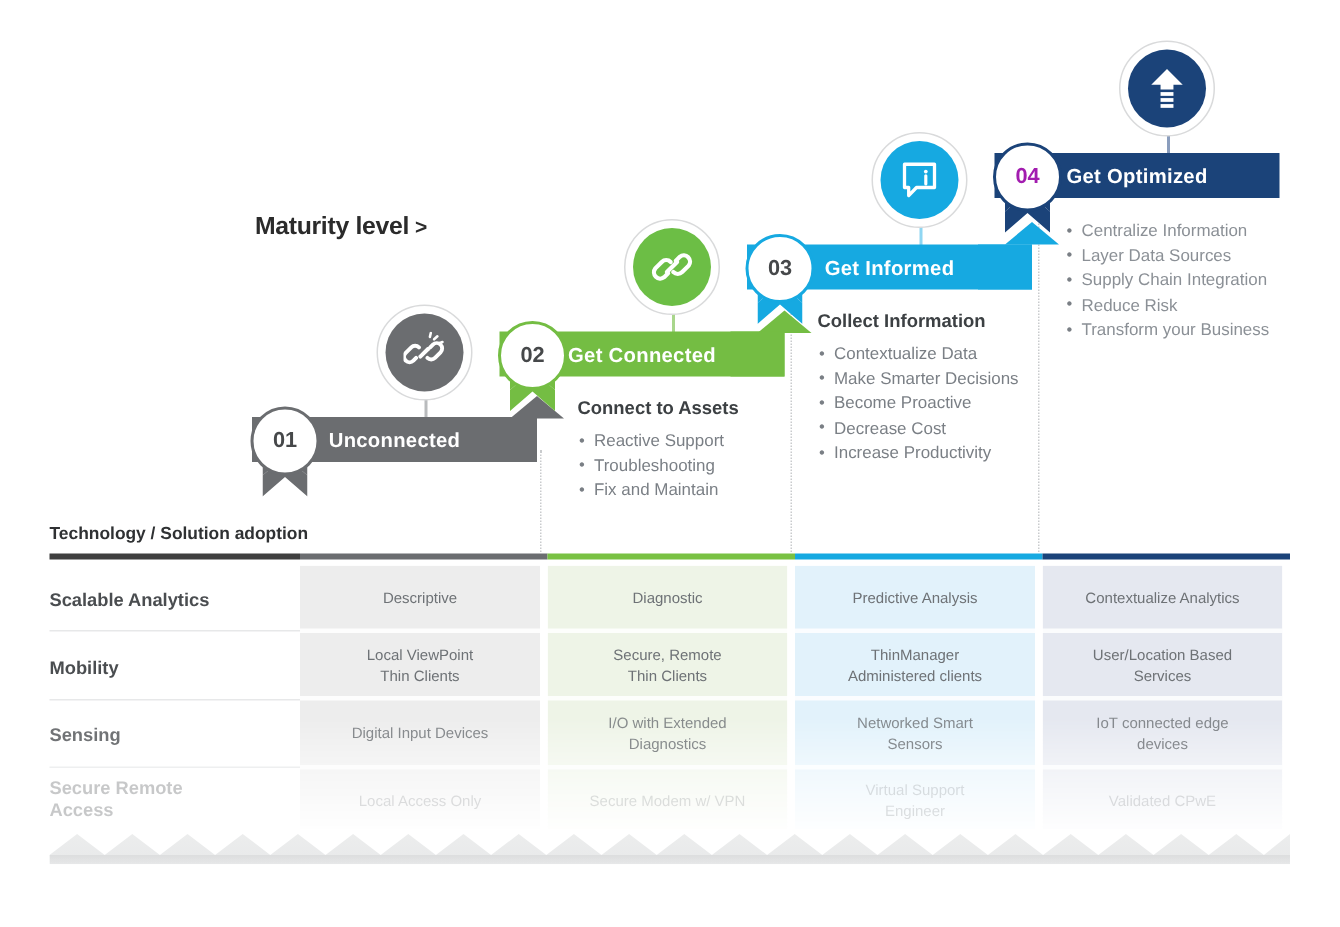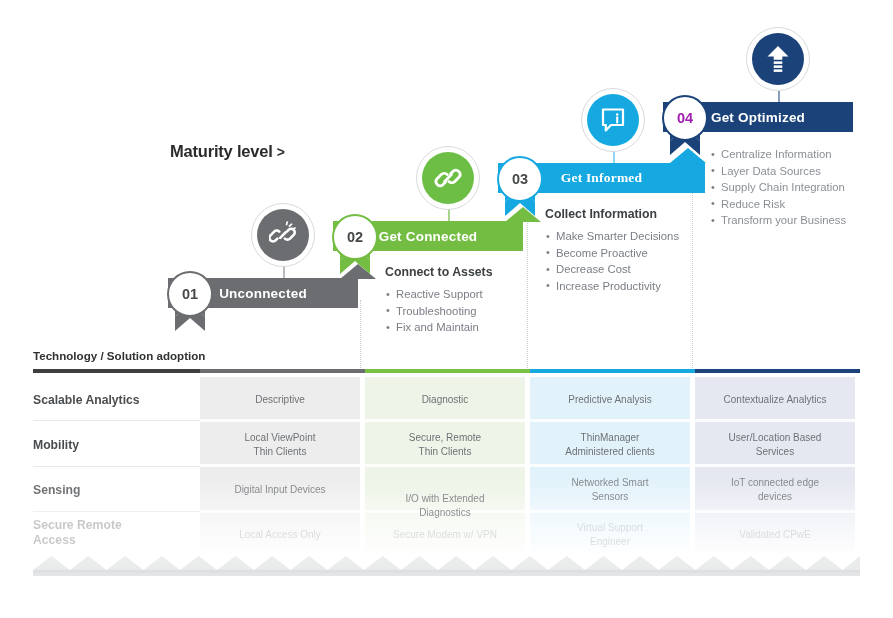--- a/index.html
+++ b/index.html
@@ -22,21 +22,21 @@
 
   
   .bar {
     position: absolute; height: 30px;
     display: flex; align-items: center; justify-content: center;
     color: #ffffff; font-weight: bold; letter-spacing: 0.2px;
   }
   .bar .bar-label { font-size: 13.5px; }
   .bar.b1 { left:168px; top:278px; width:190px; background:#6b6d70; }
   .bar.b2 { left:333px; top:221px; width:190px; background:#74bd43; }
-  .bar.b3 { left:498px; top:163px; width:207px; background:#16a9e1;font-family:Liberation Serif, serif; }
+  .bar.b3 { left:498px; top:163px; width:190px; background:#16a9e1; }
   .bar.b4 { left:663px; top:102px; width:190px; background:#1b4379; }
 
   
   .badge { position: absolute; width: 46px; height: 72px; }
   .badge .ribbon {
     position: absolute; left: 8px; top: 20px; width: 30px; height: 48px;
   }
   .badge .circle {
     position: absolute; left: 0; top: 0; width: 46px; height: 46px;
     border-radius: 50%; background: #ffffff;
@@ -282,20 +282,21 @@
     <ul>
       <li>Reactive Support</li>
       <li>Troubleshooting</li>
       <li>Fix and Maintain</li>
     </ul>
   </div>
 
   <div class="block blk3">
     <div class="head">Collect Information</div>
     <ul>
+      <li>Contextualize Data</li>
       <li>Make Smarter Decisions</li>
       <li>Become Proactive</li>
       <li>Decrease Cost</li>
       <li>Increase Productivity</li>
     </ul>
   </div>
 
   <div class="block blk4">
     <ul>
       <li>Centralize Information</li>
@@ -373,21 +374,21 @@
 Services</span>
   </div>
 
   <div class="rowlabel fade3" style="top:470px; height:40px; opacity:0.78;">
     <span>Sensing</span>
   </div>
   <div class="rowsep" style="top:511px; opacity:.7;"></div>
   <div class="cell" style="left:200px; top:470px; width:160px; height:40px; opacity:.8;">
     <span style="white-space:pre-line;">Digital Input Devices</span>
   </div>
-  <div class="cell" style="left:365px; top:470px; width:160px; height:40px; opacity:.8;margin-top:16px;">
+  <div class="cell" style="left:365px; top:470px; width:160px; height:40px; opacity:.8;">
     <span style="white-space:pre-line;">I/O with Extended
 Diagnostics</span>
   </div>
   <div class="cell" style="left:530px; top:470px; width:160px; height:40px; opacity:.8;">
     <span style="white-space:pre-line;">Networked Smart
 Sensors</span>
   </div>
   <div class="cell" style="left:695px; top:470px; width:160px; height:40px; opacity:.8;">
     <span style="white-space:pre-line;">IoT connected edge
 devices</span>

